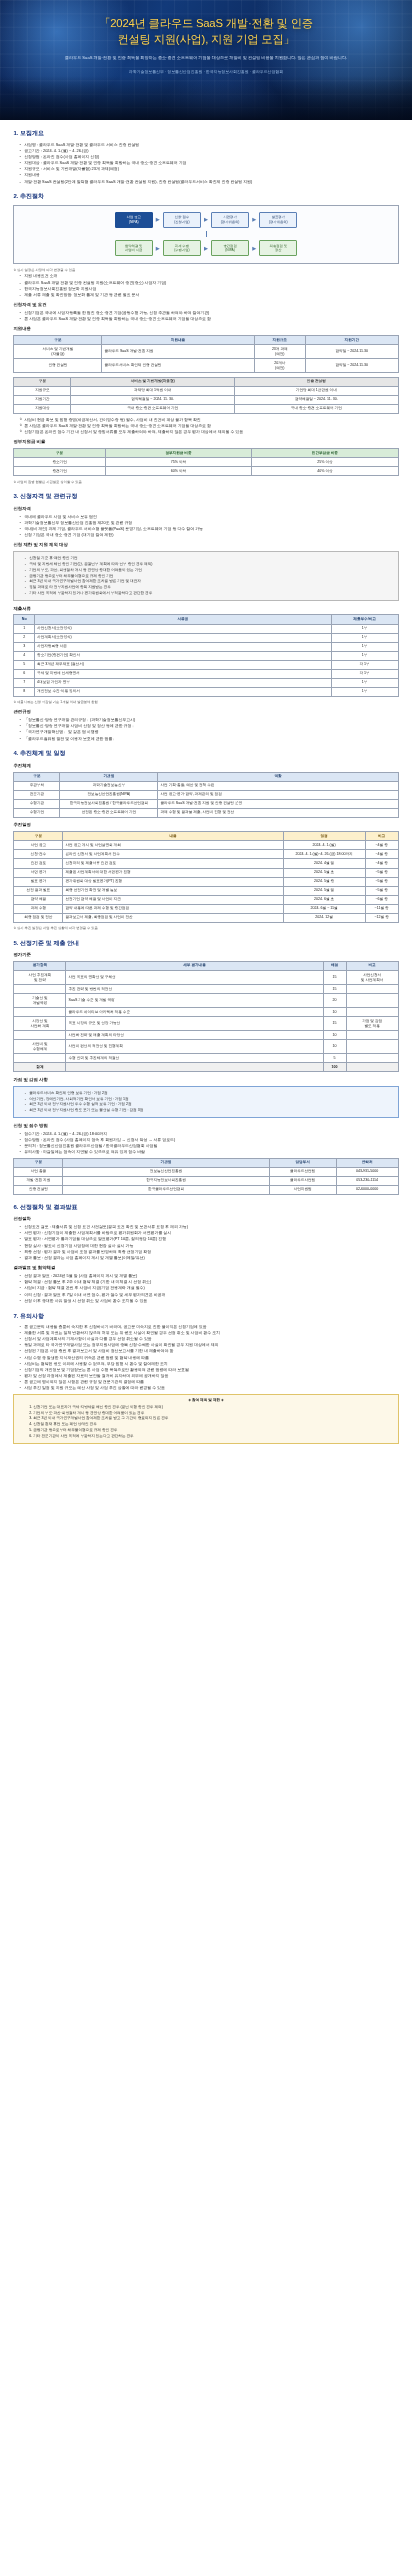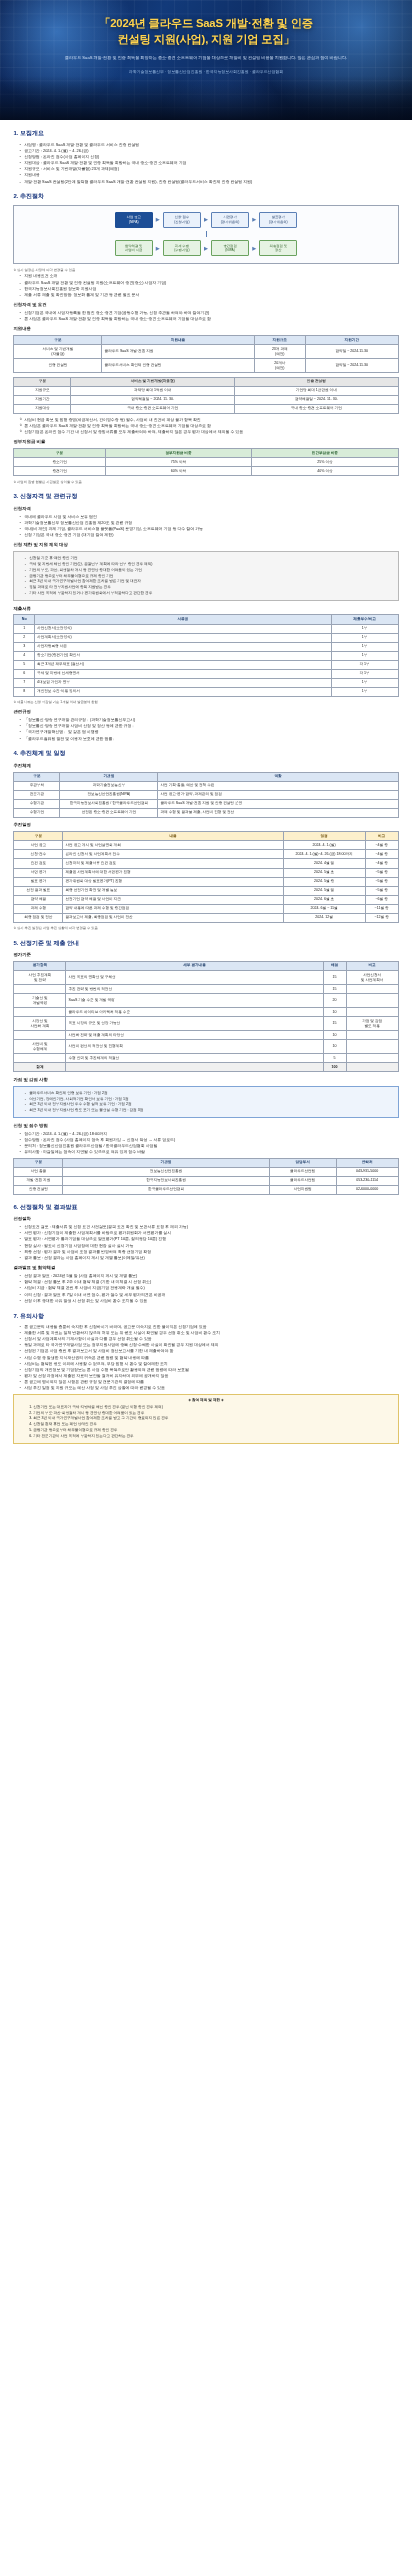--- a/index.html
+++ b/index.html
@@ -37,21 +37,21 @@
     background-size: 13.4px 13.4px;
   }
   .hero .cityline{
     position:absolute;left:0;right:0;bottom:0;height:44px;
     background: linear-gradient(to top, rgba(3,10,26,.92), rgba(3,10,26,0));
   }
   .hero-inner { position:relative; z-index:3; padding: 13.4px 20.6px 0; text-align:center; }
   .hero h1 {
     margin: 3.1px 0 0;
     font-size: 11.3px;
-    font-weight: bold;
+    font-weight: normal;
     color:#ffffff;
     letter-spacing:-0.2px;
     line-height:1.35;
     text-shadow: 0 1px 4.1px rgba(0,0,0,.55);
   }
   .hero h1 .hl { color:#ffd34d; }
   .hero .sub {
     margin-top: 7.2px;
     font-size: 4.1px;
     color:#cfe0f7;

